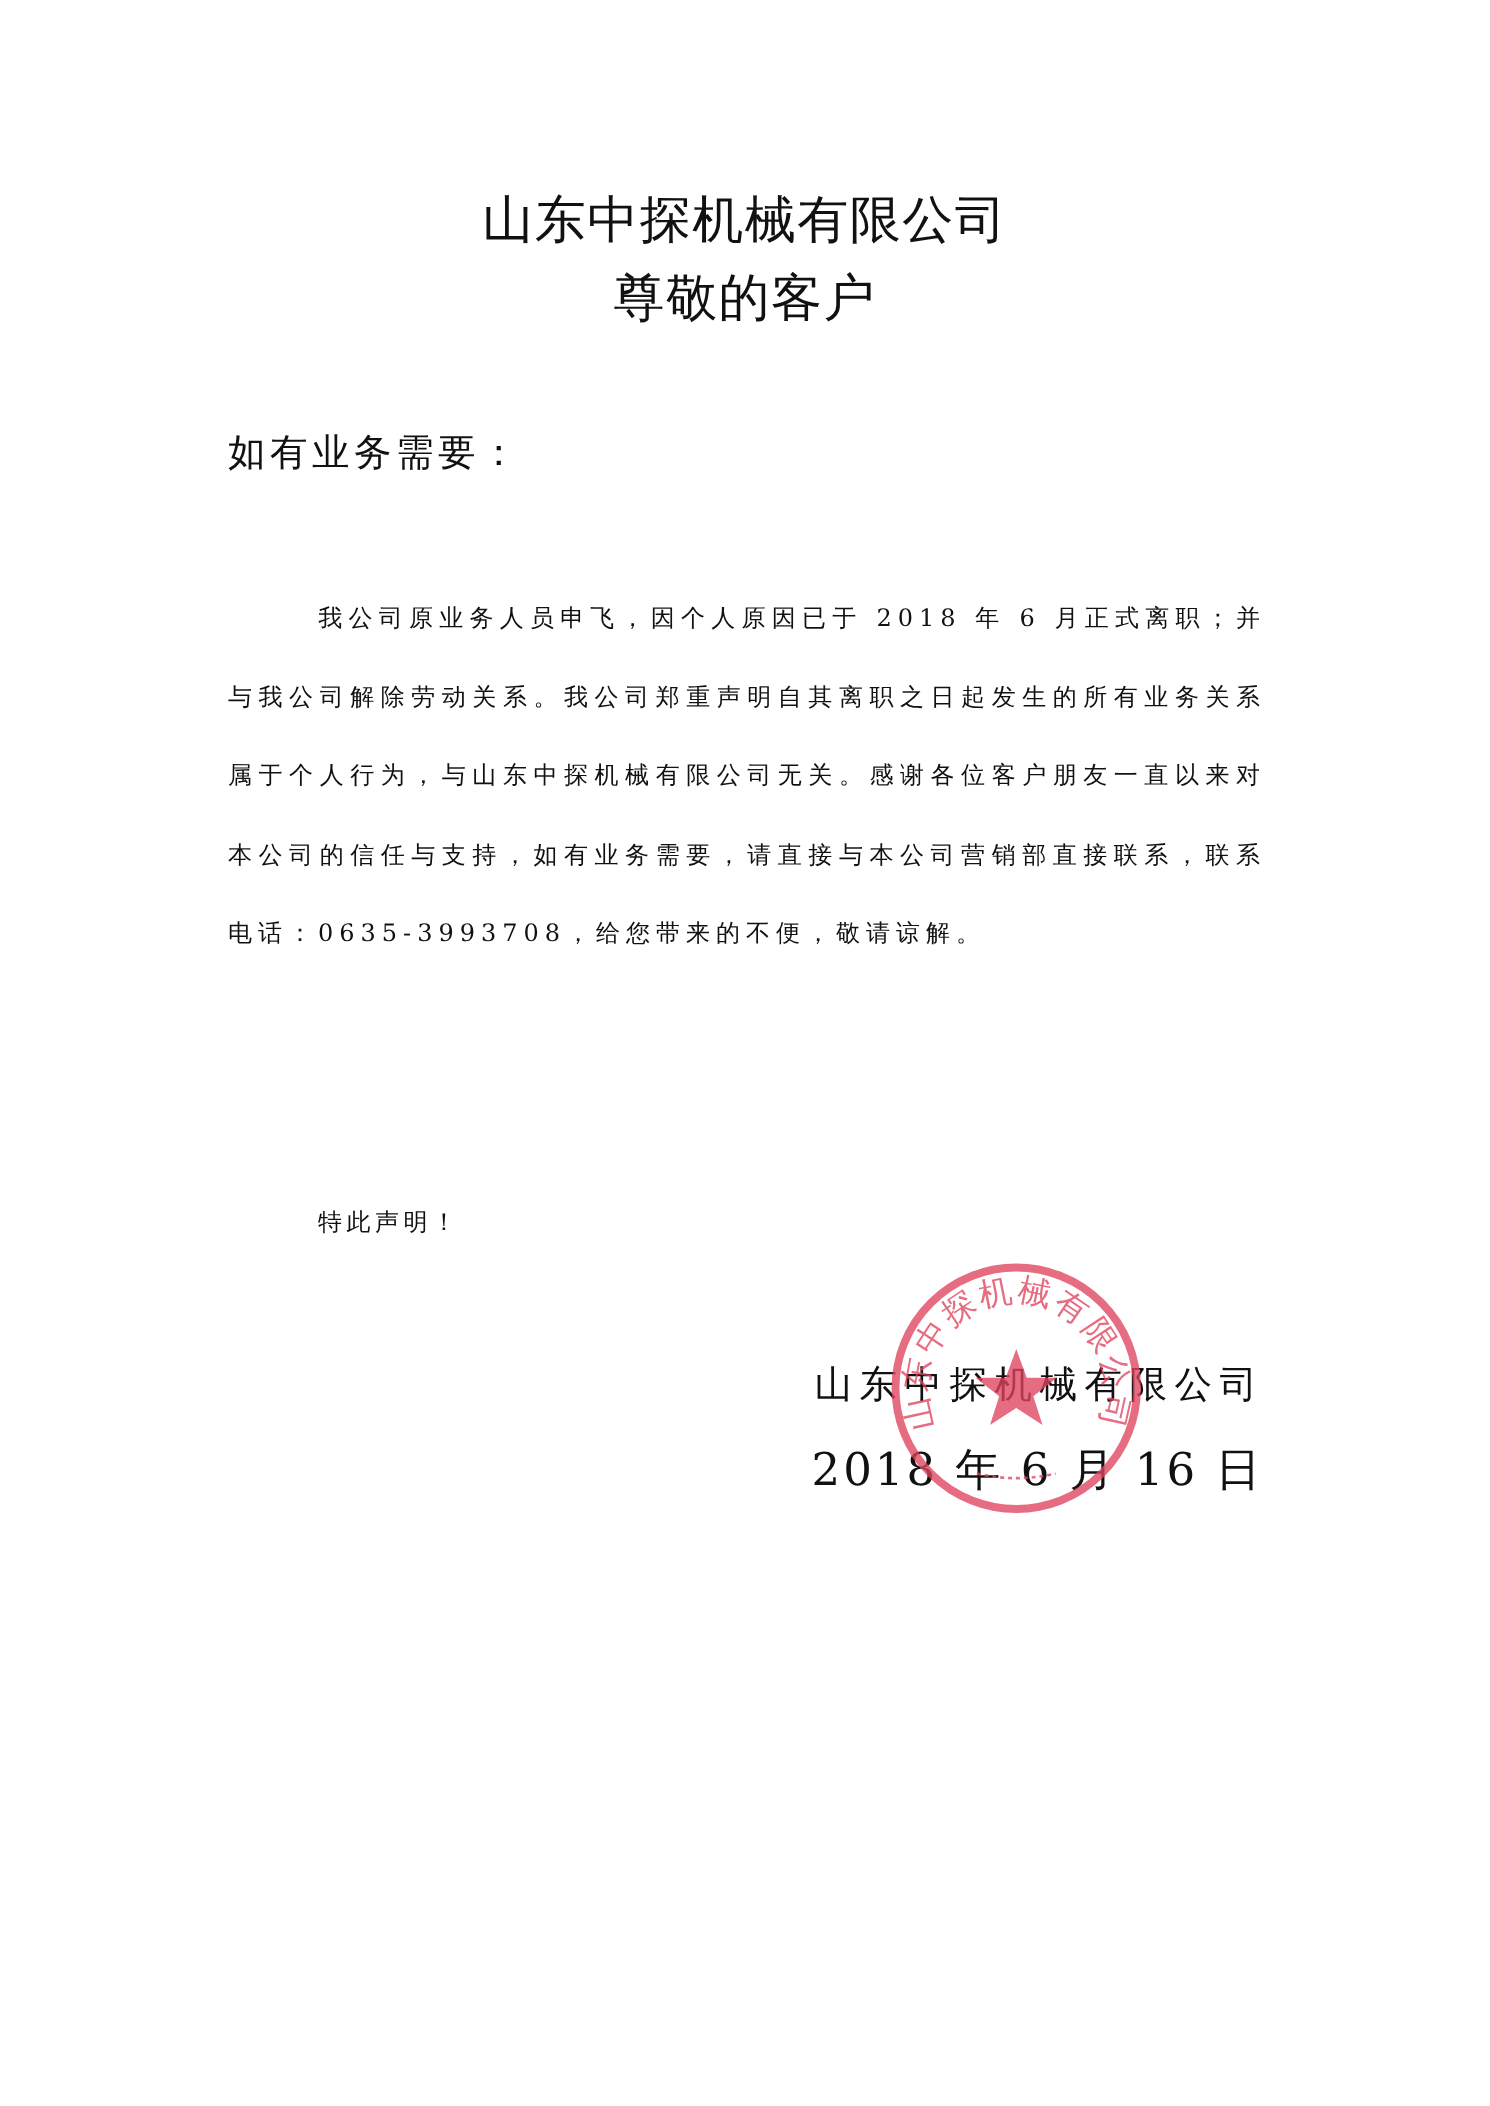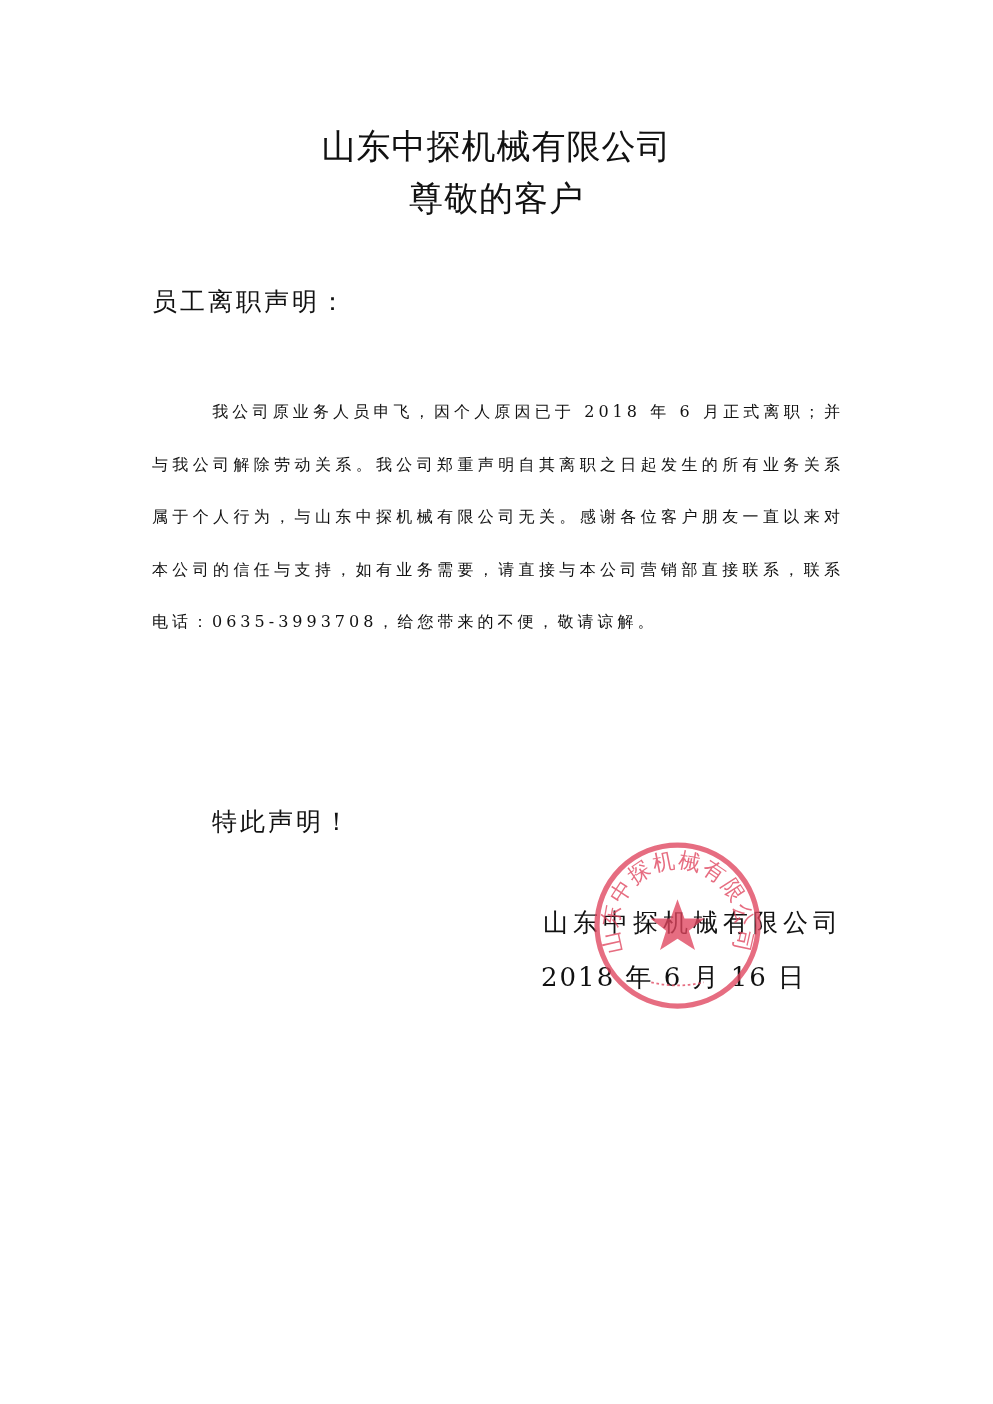--- a/index.html
+++ b/index.html
@@ -3,32 +3,32 @@
   <meta charset="utf-8">
   <style>
     html, body { margin: 0; padding: 0; background: #ffffff; }
     body { width: 993px; height: 1404px; position: relative; overflow: hidden; font-family: "DejaVu Serif", "Liberation Serif", serif; color: #111; }
     .title { position: absolute; left: 0; width: 993px; text-align: center; font-family: "DejaVu Sans", "Liberation Sans", sans-serif; font-size: 34px; color: #111; letter-spacing: 1px; }
     .title1 { top: 124px; }
     .title2 { top: 176px; }
     .salutation { position: absolute; left: 152px; top: 285px; font-size: 25px; letter-spacing: 3px; }
     .body { position: absolute; left: 152px; top: 386px; width: 692px; font-size: 16px; line-height: 52.5px; text-align: justify; text-align-last: left; letter-spacing: 4px; }
     .body .indent { display: inline-block; width: 60px; }
-    .closing { position: absolute; left: 212px; top: 805px; font-size: 25px; letter-spacing: 3px; }
+    .closing { position: absolute; left: 212px; top: 805px; font-size: 16px; letter-spacing: 3px; }
     .sig-company { position: absolute; left: 543px; top: 906px; font-size: 25px; letter-spacing: 5px; z-index: 2; }
-    .sig-date { position: absolute; left: 541px; top: 960px; font-size: 26px; letter-spacing: 2px; z-index: 2; }
+    .sig-date { position: absolute; left: 541px; top: 960px; font-size: 30px; letter-spacing: 2px; z-index: 2; }
     .seal { position: absolute; left: 590px; top: 838px; width: 175px; height: 175px; z-index: 3; opacity: 0.78; }
   </style>
 </head>
 <body>
 
 <div class="title title1">山东中探机械有限公司</div>
 <div class="title title2">尊敬的客户</div>
 
-<div class="salutation">员工离职声明：</div>
+<div class="salutation">如有业务需要：</div>
 
 <div class="body"><span class="indent"></span><span>我公司原业务人员申飞，因个人原因已于 2018 年 6 月正式离职；并与我公司解除劳动关系。我公司郑重声明自其离职之日起发生的所有业务关系属于个人行为，与山东中探机械有限公司无关。感谢各位客户朋友一直以来对本公司的信任与支持，如有业务需要，请直接与本公司营销部直接联系，联系电话：0635-3993708，给您带来的不便，敬请谅解。</span></div>
 
 <div class="closing">特此声明！</div>
 
 <div class="sig-company">山东中探机械有限公司</div>
 <div class="sig-date">2018 年 6 月 16 日</div>
 
 <svg class="seal" viewBox="0 0 200 200">
   <defs>

